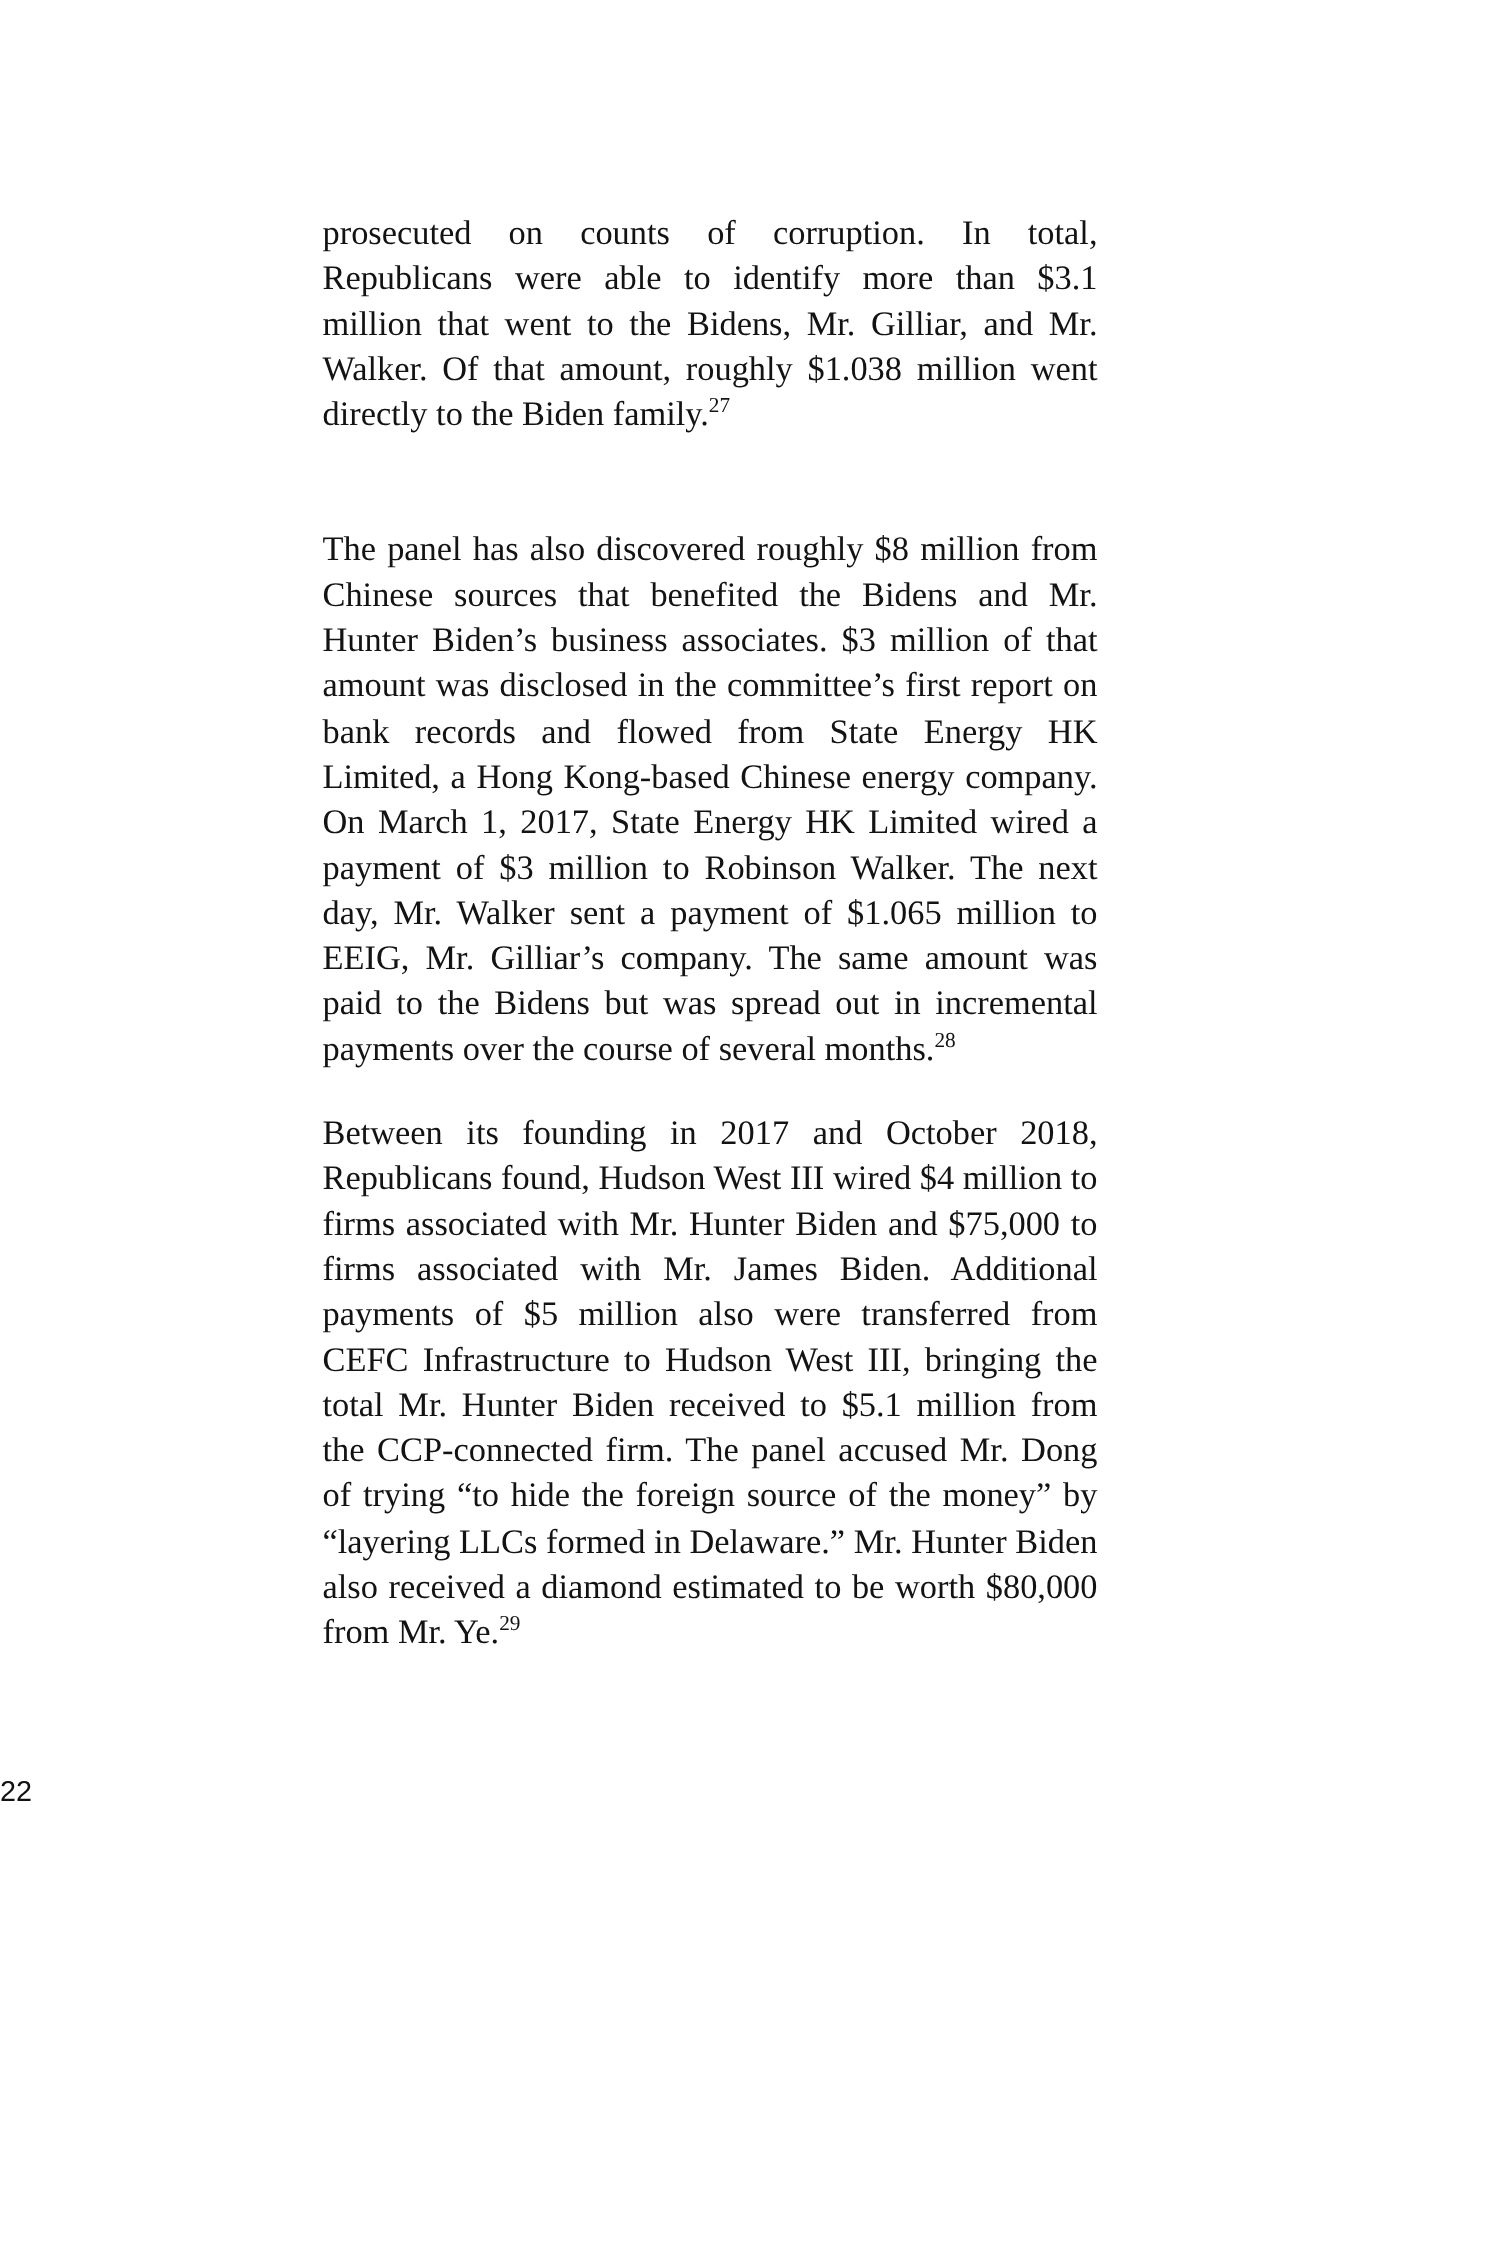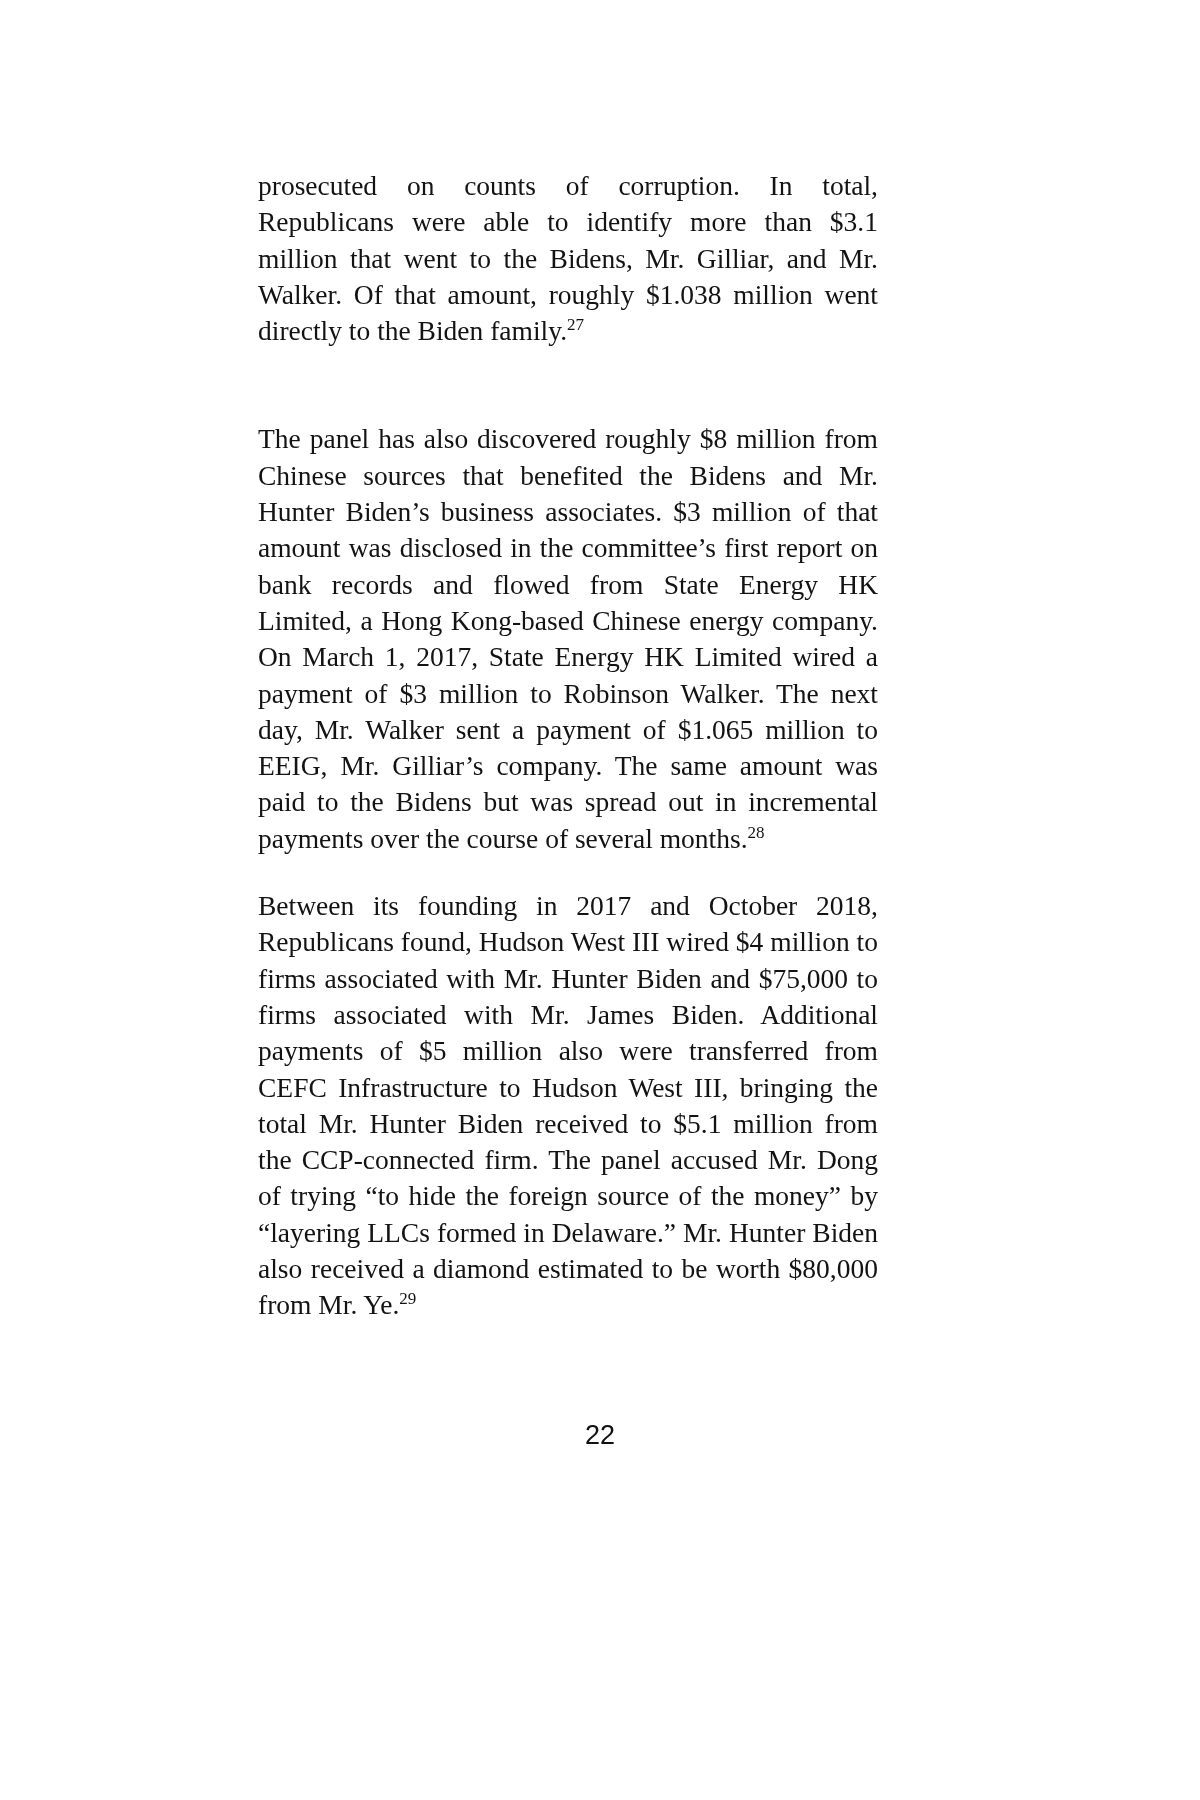--- a/index.html
+++ b/index.html
@@ -38,22 +38,22 @@
   sup.fn {
     font-size: 0.62em;
     vertical-align: super;
     line-height: 0;
   }
   .page-number {
     position: absolute;
     left: 0;
     right: 0;
     top: 1420px;
-    text-align: center;
-    font-size: 27px;
+    text-align: left;
+    font-size: 23px;
     font-family: "Liberation Sans", "DejaVu Sans", sans-serif;
     color: #111111;
   }
 </style>
 </head>
 <body>
 
 <div class="page">
 
   <div class="text-column">

